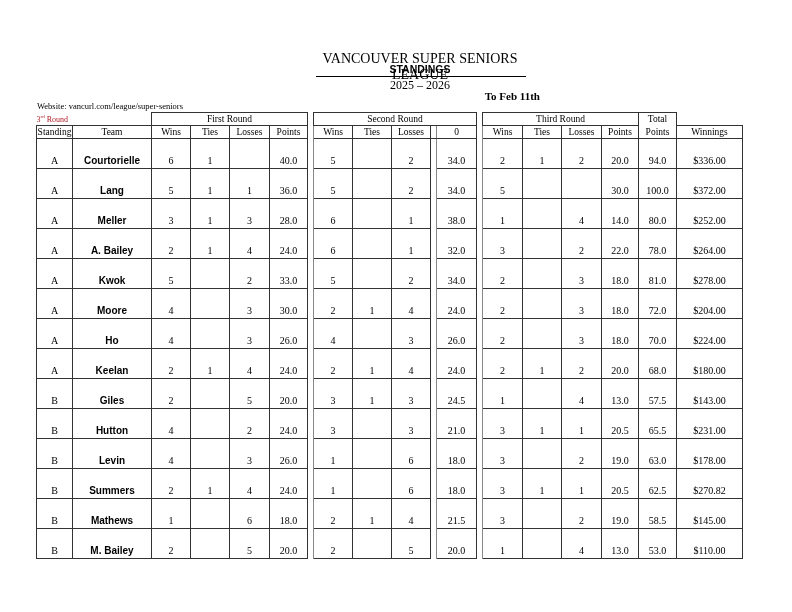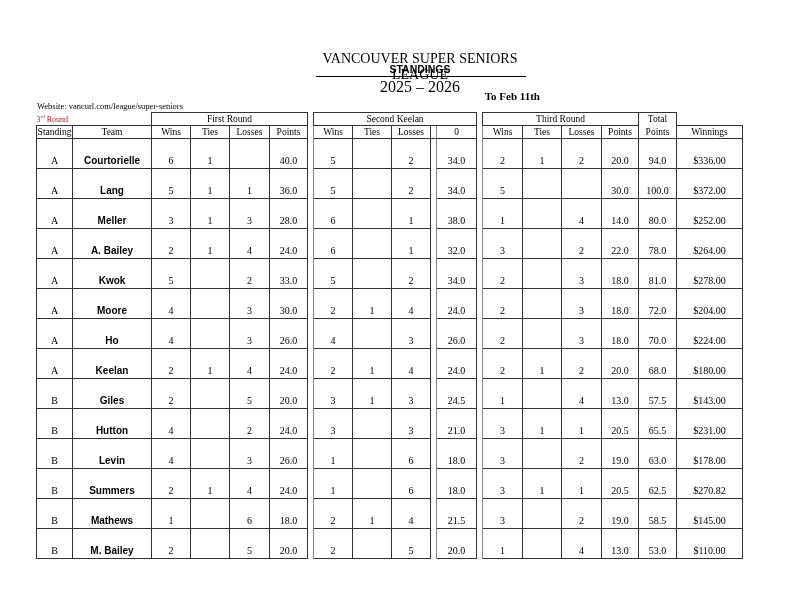--- a/index.html
+++ b/index.html
@@ -2,21 +2,21 @@
 <html><head>
 <meta charset="utf-8">
 <style>
   html, body { margin: 0; padding: 0; background: #ffffff; }
   body { width: 792px; height: 612px; position: relative; overflow: hidden;
          font-family: "Liberation Serif", serif; color: #000; }
   .hdr { position: absolute; left: 300px; width: 240px; text-align: center; }
   .t1 { top: 51px; font-size: 14px; }
   .t2 { top: 63px; font-size: 10.5px; font-weight: bold; font-family: "Liberation Sans", sans-serif; }
   .rule { position: absolute; left: 316px; top: 76px; width: 210px; height: 0; border-top: 1px solid #000; }
-  .t3 { top: 78px; font-size: 16px; text-align: center; }
+  .t3 { top: 78px; font-size: 12px; text-align: center; }
   .t4 { top: 90px; font-size: 11px; font-weight: bold; font-family: Liberation Serif, serif; text-align: right; }
   .website { position: absolute; left: 37px; top: 101px; font-size: 8.5px; }
 
   table.st { position: absolute; left: 36px; top: 112px; border-collapse: collapse; table-layout: fixed; }
   table.st td { padding: 0; text-align: center; font-size: 10px; white-space: nowrap; }
   .b { border: 1px solid #333; }
   .gap { width: 5px; }
   .gl { border-left: 1px solid #888; }
   .gr { border-right: 1px solid #888; }
   tr.grp td { height: 12px; font-size: 9.5px; }
@@ -58,21 +58,21 @@
     <col style="width:38px">
       <col style="width:66px">
   </colgroup>
   <tbody id="tbody">
     <tr class="grp">
       <td colspan="2" class="noborder" style="text-align:left;">
         <span style="color:#b0202a;font-size:8px;"><span>3</span><sup style="font-size:5px">rd</sup><span> Round</span></span>
       </td>
       <td colspan="4" class="b">First Round</td>
       <td class="gap noborder"></td>
-      <td colspan="5" class="b">Second Keelan</td>
+      <td colspan="5" class="b">Second Round</td>
       <td class="gap noborder"></td>
       <td colspan="4" class="b">Third Round</td>
       <td class="b" style="border-bottom:none">Total</td>
       <td class="noborder"></td>
     </tr>
     <tr class="colh">
       <td class="b standh">Standing</td>
       <td class="b">Team</td>
       <td class="b">Wins</td>
       <td class="b">Ties</td>

